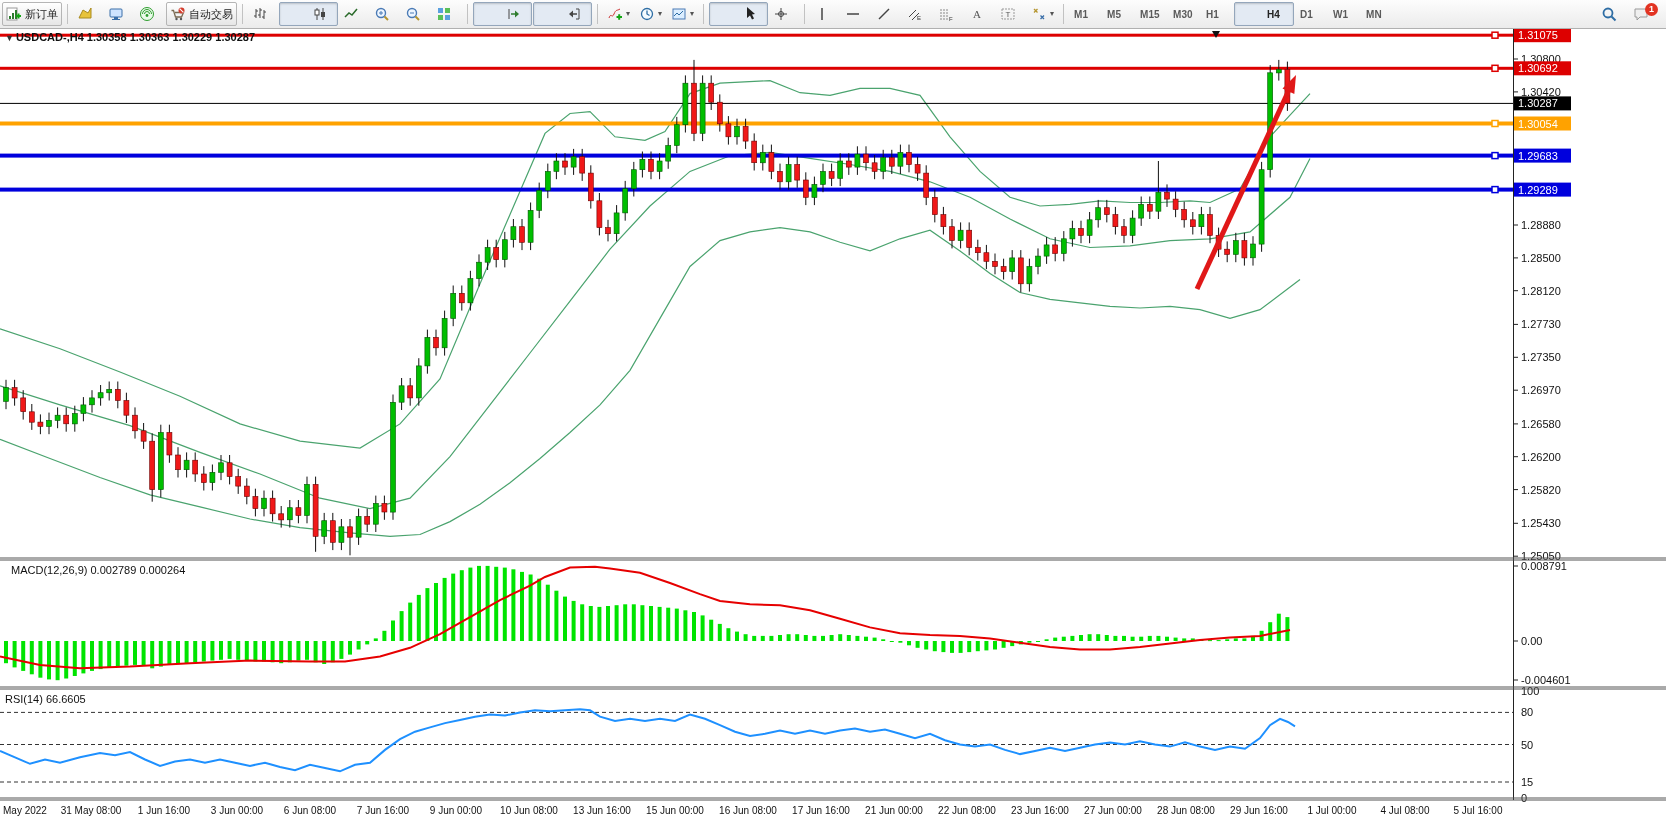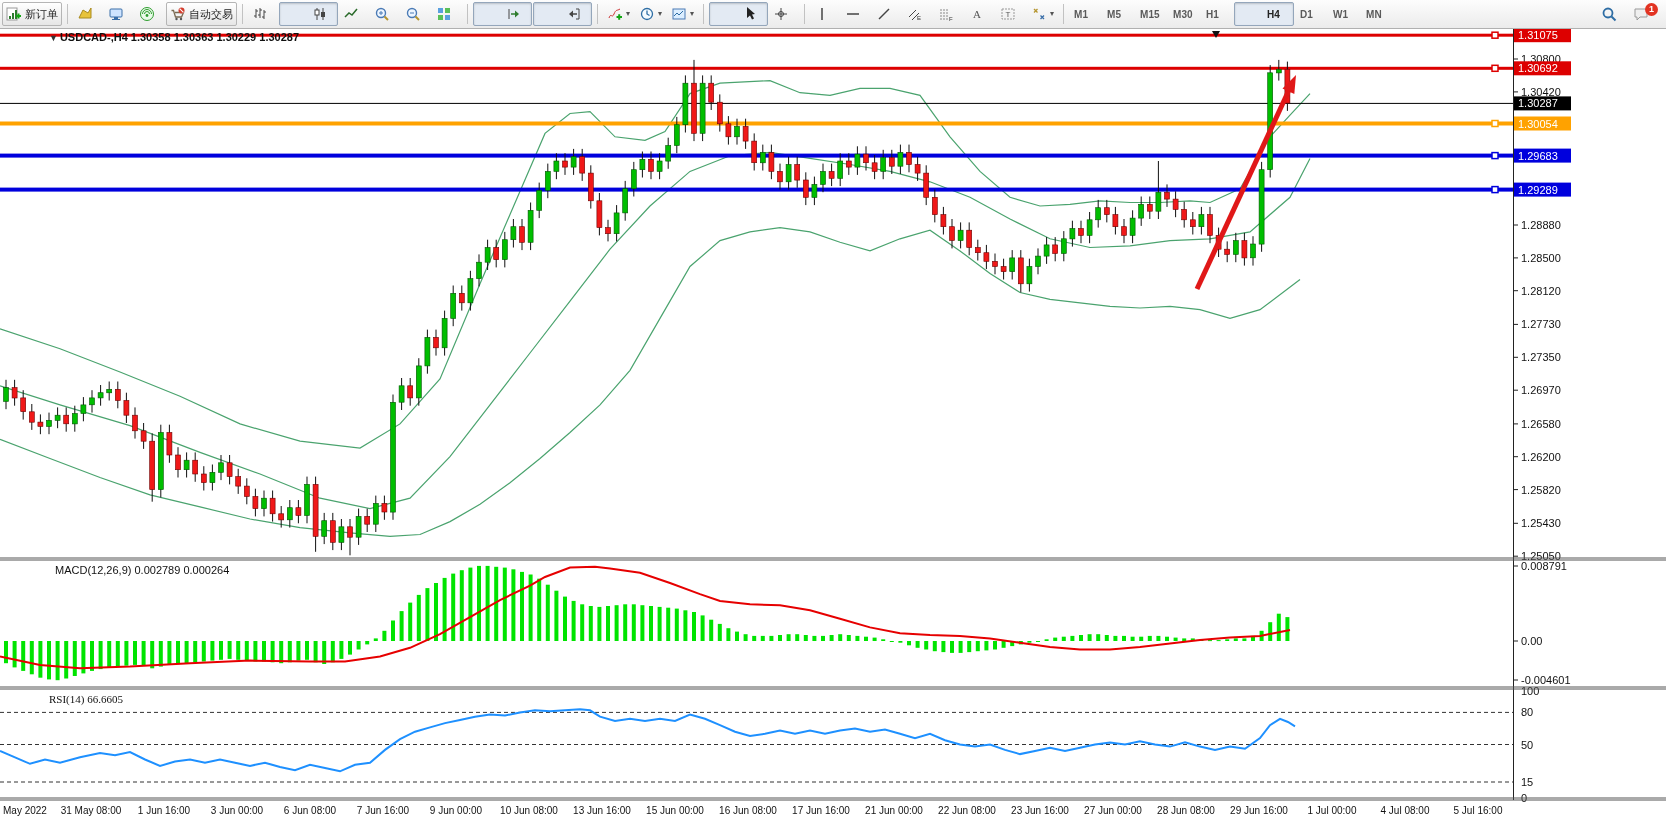--- a/index.html
+++ b/index.html
@@ -17,24 +17,24 @@
   .ico{width:16px;height:16px;display:block;}
   .ico svg{width:16px;height:16px;display:block;}
   .caret{font-size:8px;color:#555;line-height:1;}
   .tf-btn{font-size:10px;font-weight:700;color:#5a5a5a;padding:0 4px;}
   .tf-btn.active{color:#222;}
   .tb-right{margin-left:auto;display:flex;align-items:center;gap:2px;}
   .badge{background:#e23322;color:#fff;border-radius:50%;width:13px;height:13px;font-size:9px;
     display:flex;align-items:center;justify-content:center;margin-left:-7px;margin-top:-10px;font-weight:700;}
   
   .chart-wrap{position:relative;width:1666px;height:808px;background:#fff;}
-  .pane-label{position:absolute;font-size:11px;color:#111;pointer-events:none;margin-left:44px;}
+  .pane-label{position:absolute;font-size:11px;color:#111;pointer-events:none;}
   .ohlc-label{left:5px;top:2px;font-weight:700;}
   .macd-label{left:11px;top:535px;}
-  .rsi-label{left:5px;top:664px;font-family:Liberation Serif, serif;}
+  .rsi-label{left:5px;top:664px;}
   .marker{color:#333;font-size:9px;margin-right:2px;}
 </style>
 </head>
 <body>
 
 <div class="toolbar">
   <div id="tb-left" class="tb-group">
       <div class="tb-btn labeled">
         <span class="ico">
           <svg viewBox="0 0 16 16">

